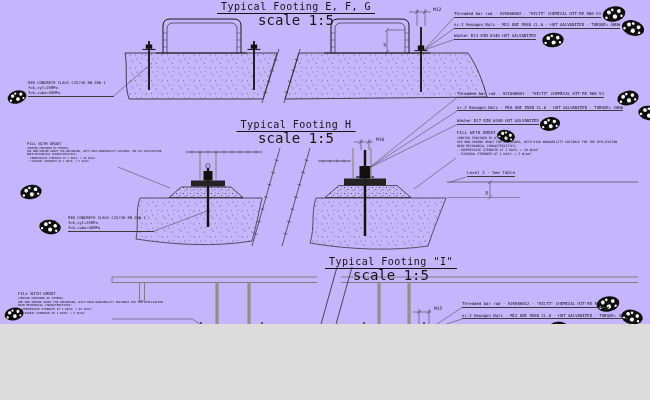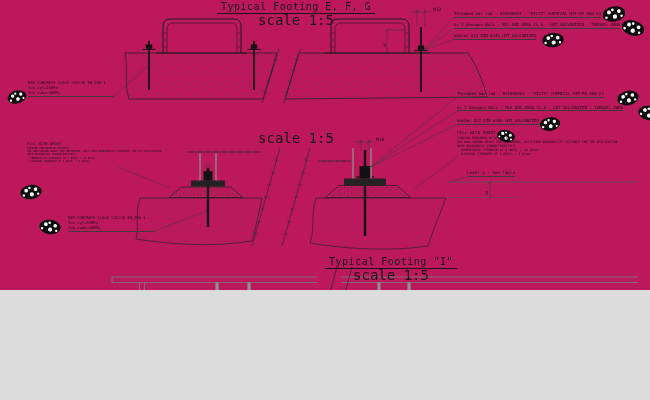--- a/index.html
+++ b/index.html
@@ -1,17 +1,17 @@
 <!DOCTYPE html>
 <html><head>
 <meta charset="utf-8">
 <style>
   *{margin:0;padding:0;box-sizing:border-box}
   html,body{background:#dcdcdc}
-  .sheet{position:relative;width:650px;height:290px;background:#be185d;overflow:hidden;
+  .sheet{position:relative;width:650px;height:324px;background:#c4b5fd;overflow:hidden;
          font-family:"DejaVu Sans Mono","Liberation Mono",monospace}
   svg{position:absolute;left:0;top:0}
   .t{position:absolute;color:#141414;white-space:nowrap;line-height:1.1;
      font-family:"DejaVu Sans Mono","Liberation Mono",monospace}
   .title{font-size:10px;letter-spacing:.5px;border-bottom:1px solid #151515;
          padding:0 4px 1px;transform:translateX(-50%)}
   .scale{font-size:14px;transform:translateX(-50%)}
   .note{font-size:4px;border-bottom:.7px solid #3a3a3a;padding-bottom:.4px}
   .lvl{font-size:4.2px;border-bottom:.7px solid #3a3a3a;padding-bottom:.3px}
   .bolt{font-size:4.6px}
@@ -243,20 +243,21 @@
     <use href="#blob" transform="translate(14 314) rotate(-12) scale(.8)"></use>
     <use href="#blob" transform="translate(66 386) rotate(6) scale(.85)"></use>
     <use href="#blob" transform="translate(608 304) rotate(-10) scale(.95)"></use>
     <use href="#blob" transform="translate(632 317) rotate(12) scale(.9)"></use>
     <use href="#blob" transform="translate(558 329) rotate(-6) scale(.9)"></use>
   </g>
 </svg>
 
 <div class="t title" style="left:296px;top:1px">Typical Footing E, F, G</div>
 <div class="t scale" style="left:296px;top:13px">scale 1:5</div>
+<div class="t title" style="left:296px;top:119px">Typical Footing H</div>
 <div class="t scale" style="left:296px;top:131px">scale 1:5</div>
 <div class="t title" style="left:391px;top:256px">Typical Footing "I"</div>
 <div class="t scale" style="left:391px;top:268px">scale 1:5</div>
 
 <div class="t note" style="left:454px;top:12px">Threaded bar rod - 925000002 - "HILTI" CHEMICAL HIT-RE 500 V3</div>
 <div class="t note" style="left:454px;top:23px">nr.2 Hexagon Nuts - M12 UNI 5588 CL.6 - HOT GALVANIZED - TORQUE= 40Nm</div>
 <div class="t note" style="left:454px;top:34px">Washer D13 DIN 6340 HOT GALVANIZED</div>
 
 <div class="t note" style="left:457px;top:92px">Threaded bar rod - 921000001 - "HILTI" CHEMICAL HIT-RE 500 V3</div>
 <div class="t note" style="left:457px;top:105.5px">nr.2 Hexagon Nuts - M16 UNI 5588 CL.6 - HOT GALVANIZED - TORQUE= 20Nm</div>

